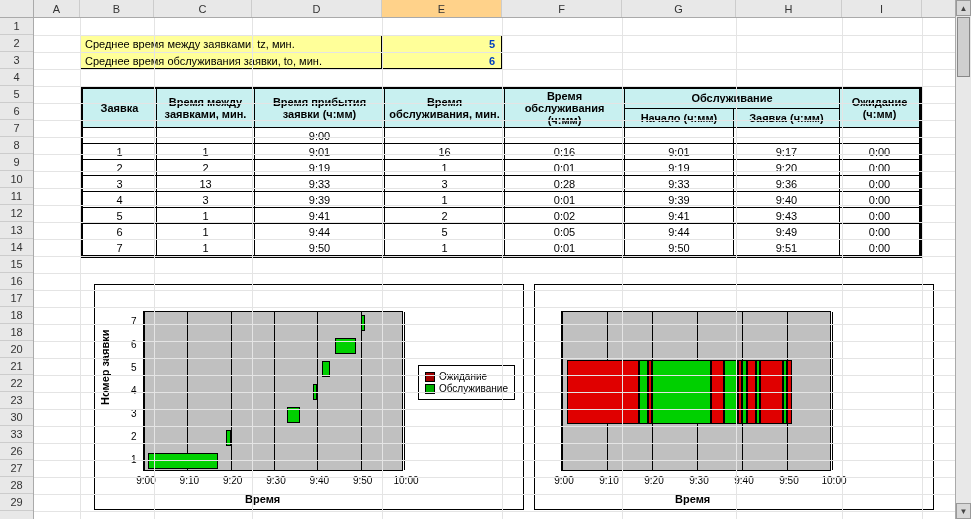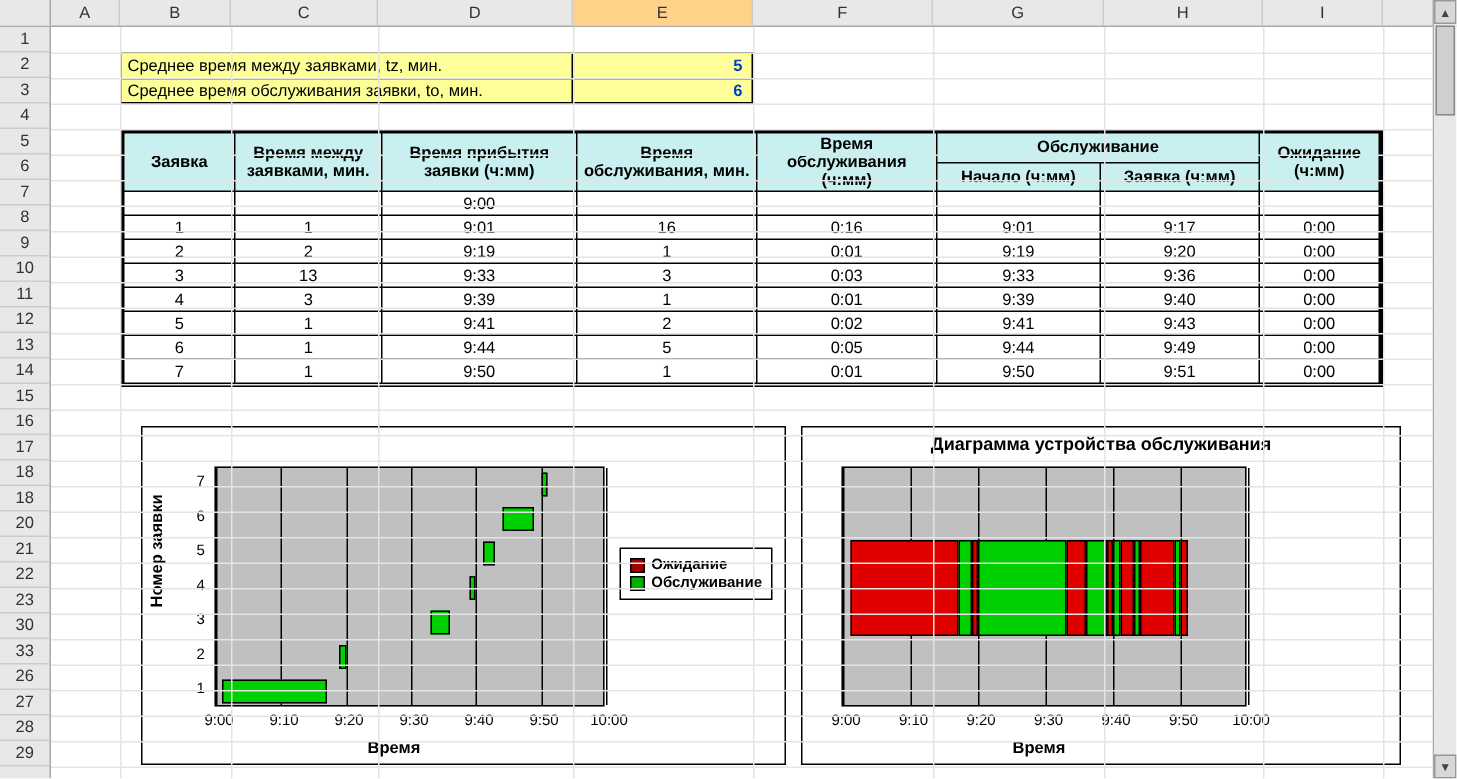--- a/index.html
+++ b/index.html
@@ -122,21 +122,21 @@
   .plot .vgrid { position:absolute; top:0; bottom:0; width:1px; background:#000; }
   .axis-lbl { position:absolute; font-size:10px; text-align:center; }
   .axis-title { position:absolute; font-size:11px; font-weight:bold; }
   .legend {
     position:absolute;
     border:1px solid #000;
     background:#fff;
     font-size:10px;
     padding:4px 6px;
   }
-  .legend .lrow { display:flex; align-items:center; margin:1px 0;font-weight:bold; }
+  .legend .lrow { display:flex; align-items:center; margin:1px 0; }
   .legend .sw { width:10px; height:10px; margin-right:4px; border:1px solid #000; }
   .bar { position:absolute; border:1px solid #000; }
   .bar.green { background:#00d000; }
   .bar.red { background:#e00000; }
 
   
   .vscroll {
     position:absolute;
     top:0; right:0; bottom:0;
     width:16px;
@@ -271,21 +271,21 @@
               <td>0:01</td>
               <td>9:19</td>
               <td>9:20</td>
               <td>0:00</td>
             </tr>
             <tr>
               <td>3</td>
               <td>13</td>
               <td>9:33</td>
               <td>3</td>
-              <td>0:03</td>
+              <td>0:28</td>
               <td>9:33</td>
               <td>9:36</td>
               <td>0:00</td>
             </tr>
             <tr>
               <td>4</td>
               <td>3</td>
               <td>9:39</td>
               <td>1</td>
               <td>0:01</td>
@@ -366,21 +366,20 @@
         <div class="axis-lbl" style="left: 36px; top: 168.571px;">1</div>
         <div class="axis-lbl" style="left: 36px; top: 145.714px;">2</div>
         <div class="axis-lbl" style="left: 36px; top: 122.857px;">3</div>
         <div class="axis-lbl" style="left: 36px; top: 100px;">4</div>
         <div class="axis-lbl" style="left: 36px; top: 77.1429px;">5</div>
         <div class="axis-lbl" style="left: 36px; top: 54.2857px;">6</div>
         <div class="axis-lbl" style="left: 36px; top: 31.4286px;">7</div>
       </div>
 
     <div class="chartbox" style="top:266px;left:500px;width:400px;height:226px;">
-      <div class="chart-title">Диаграмма устройства обслуживания</div>
       <div class="plot" id="plot2" style="left:26px;top:26px;width:270px;height:160px;">
           <div class="vgrid" style="left: 0px;"></div>
           <div class="vgrid" style="left: 45px;"></div>
           <div class="vgrid" style="left: 90px;"></div>
           <div class="vgrid" style="left: 135px;"></div>
           <div class="vgrid" style="left: 180px;"></div>
           <div class="vgrid" style="left: 225px;"></div>
           <div class="vgrid" style="left: 270px;"></div>
           <div class="bar red" style="left: 4.5px; top: 48px; width: 72px; height: 64px;"></div>
           <div class="bar red" style="left: 85.5px; top: 48px; width: 4.5px; height: 64px;"></div>

